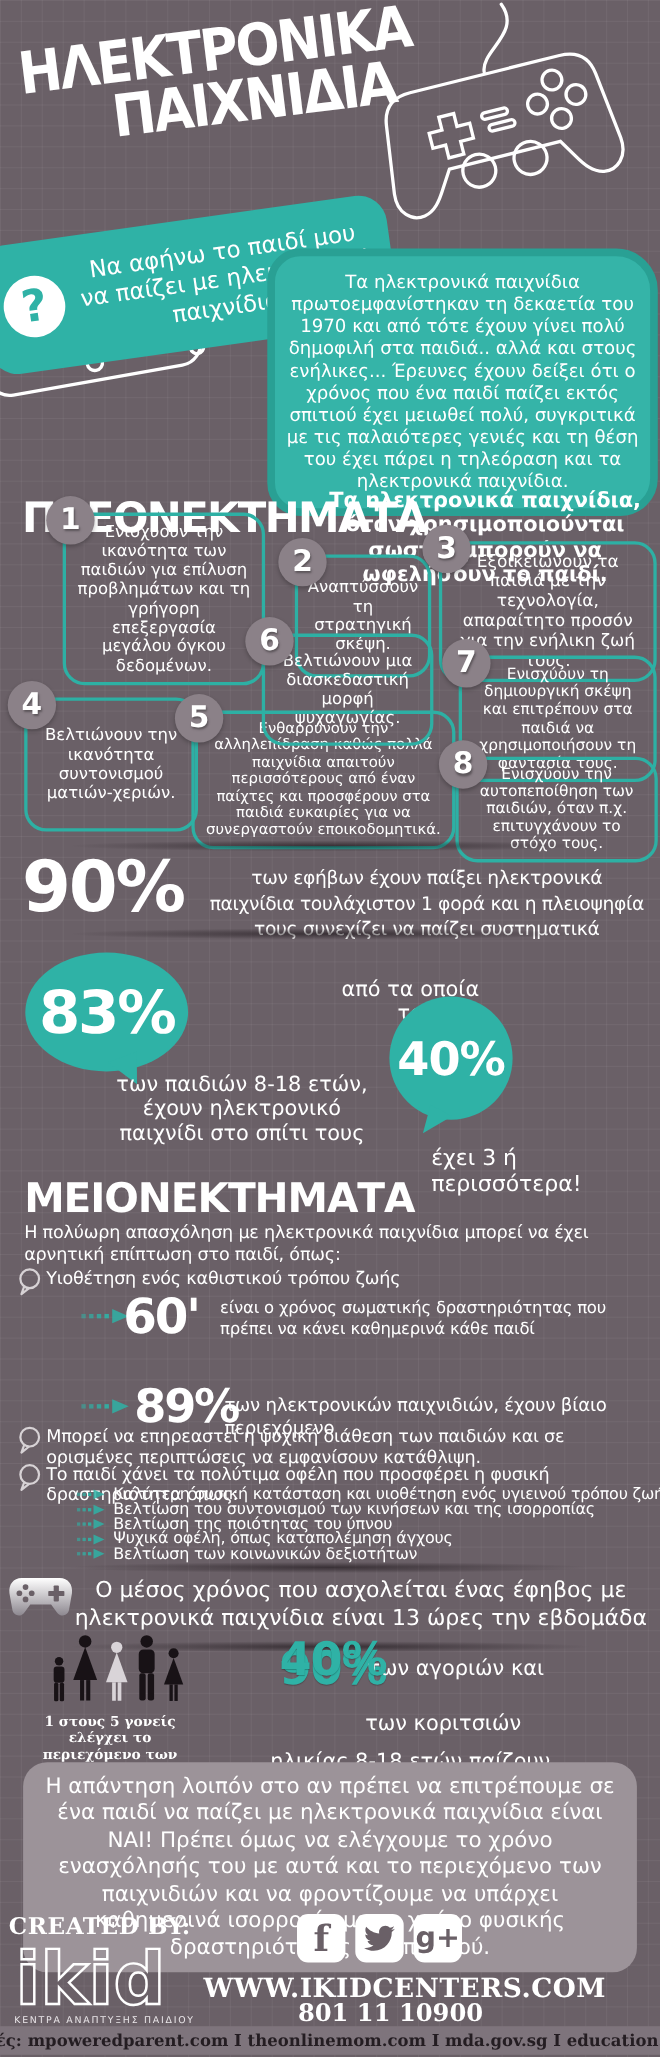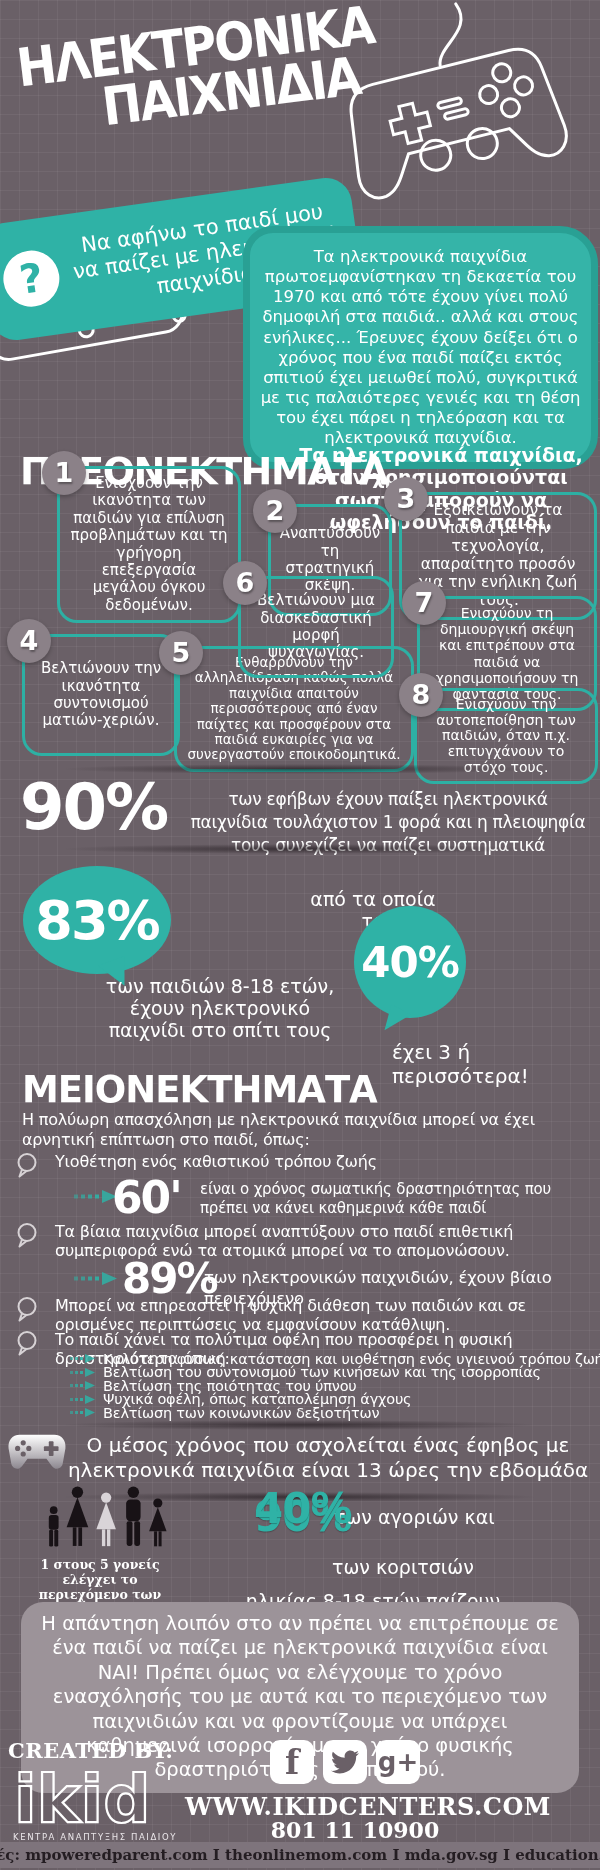--- a/index.html
+++ b/index.html
@@ -64,21 +64,21 @@
   .cap83{left:100px;top:976px;width:240px;font-size:19px;line-height:1.15;text-align:center;}
   .b31{left:354px;top:906px;width:112px;height:112px;background:#2fb2a6;border-radius:50%;
     display:flex;align-items:center;justify-content:center;font-size:42px;font-weight:bold;letter-spacing:-1px;}
   .b31tail{left:384px;top:1008px;width:0;height:0;border-style:solid;border-width:26px 16px 0 6px;
     border-color:#2fb2a6 transparent transparent transparent;transform:rotate(28deg);}
   .cap31{left:392px;top:1040px;width:200px;font-size:20px;}
 
   
   .dis-h{left:22px;top:1068px;font-size:37px;font-weight:bold;letter-spacing:-1px;margin:0;text-align:right;}
   .dis-intro{left:22px;top:1110px;width:545px;font-size:16px;letter-spacing:-0.2px;line-height:1.22;}
-  .brow{position:absolute;left:14px;display:flex;gap:17px;align-items:flex-start;}
+  .brow{position:absolute;left:14px;display:flex;gap:4px;align-items:flex-start;}
   .btext{font-size:16px;letter-spacing:-0.2px;line-height:1.2;}
   .bigstat{position:absolute;font-weight:bold;color:#fff;letter-spacing:-2px;}
   .stattext{position:absolute;font-size:15px;line-height:1.25;letter-spacing:-0.2px;}
   .sublist{left:70px;top:1352px;}
   .subrow{display:flex;gap:7px;align-items:center;height:13.5px;}
   .subrow span{font-size:14.5px;letter-spacing:-0.2px;white-space:nowrap;}
 
   
   .gamepad{left:6px;top:1430px;}
   .wtext{left:62px;top:1433px;width:532px;font-size:20px;line-height:1.25;text-align:center;}
@@ -239,27 +239,20 @@
   <svg class="abs" style="left:74px;top:1190px" width="44" height="13" viewBox="0 0 44 13" fill="#2fb2a6">
     <rect x="0" y="4.5" width="4" height="4" opacity=".55"></rect>
       <rect x="7" y="4.5" width="4" height="4" opacity=".7"></rect>
     <rect x="14" y="4.5" width="4" height="4" opacity=".8"></rect>
       <rect x="21" y="4.5" width="4" height="4" opacity=".9"></rect>
     <path d="M28,0 L43,6.5 L28,13 z" opacity=".85"></path>
   </svg>
   <div class="bigstat" style="left:112px;top:1172px;font-size:44px">60'</div>
   <div class="stattext" style="left:200px;top:1180px;width:384px">είναι ο χρόνος σωματικής δραστηριότητας που πρέπει να κάνει καθημερινά κάθε παιδί</div>
 
-  <div class="brow" style="top:1222px">
-    <svg width="24" height="27" viewBox="0 0 24 27" fill="none" stroke="#d7d2d5" stroke-width="2">
-      <circle cx="13" cy="10.5" r="8.5"></circle>
-        <path d="M8 17.5 L5.5 24.5 L12.5 19" stroke-linejoin="round"></path>
-    </svg>
-    <span class="btext" style="width:545px">Τα βίαια παιχνίδια μπορεί αναπτύξουν στο παιδί επιθετική συμπεριφορά ενώ τα ατομικά μπορεί να το απομονώσουν.</span>
-  </div>
 
   <svg class="abs" style="left:74px;top:1272px" width="44" height="13" viewBox="0 0 44 13" fill="#2fb2a6">
     <rect x="0" y="4.5" width="4" height="4" opacity=".55"></rect>
       <rect x="7" y="4.5" width="4" height="4" opacity=".7"></rect>
     <rect x="14" y="4.5" width="4" height="4" opacity=".8"></rect>
       <rect x="21" y="4.5" width="4" height="4" opacity=".9"></rect>
     <path d="M28,0 L43,6.5 L28,13 z" opacity=".85"></path>
   </svg>
   <div class="bigstat" style="left:122px;top:1254px;font-size:42px">89%</div>
   <div class="stattext" style="left:204px;top:1268px;width:390px;font-size:16.5px">των ηλεκτρονικών παιχνιδιών, έχουν βίαιο περιεχόμενο</div>

